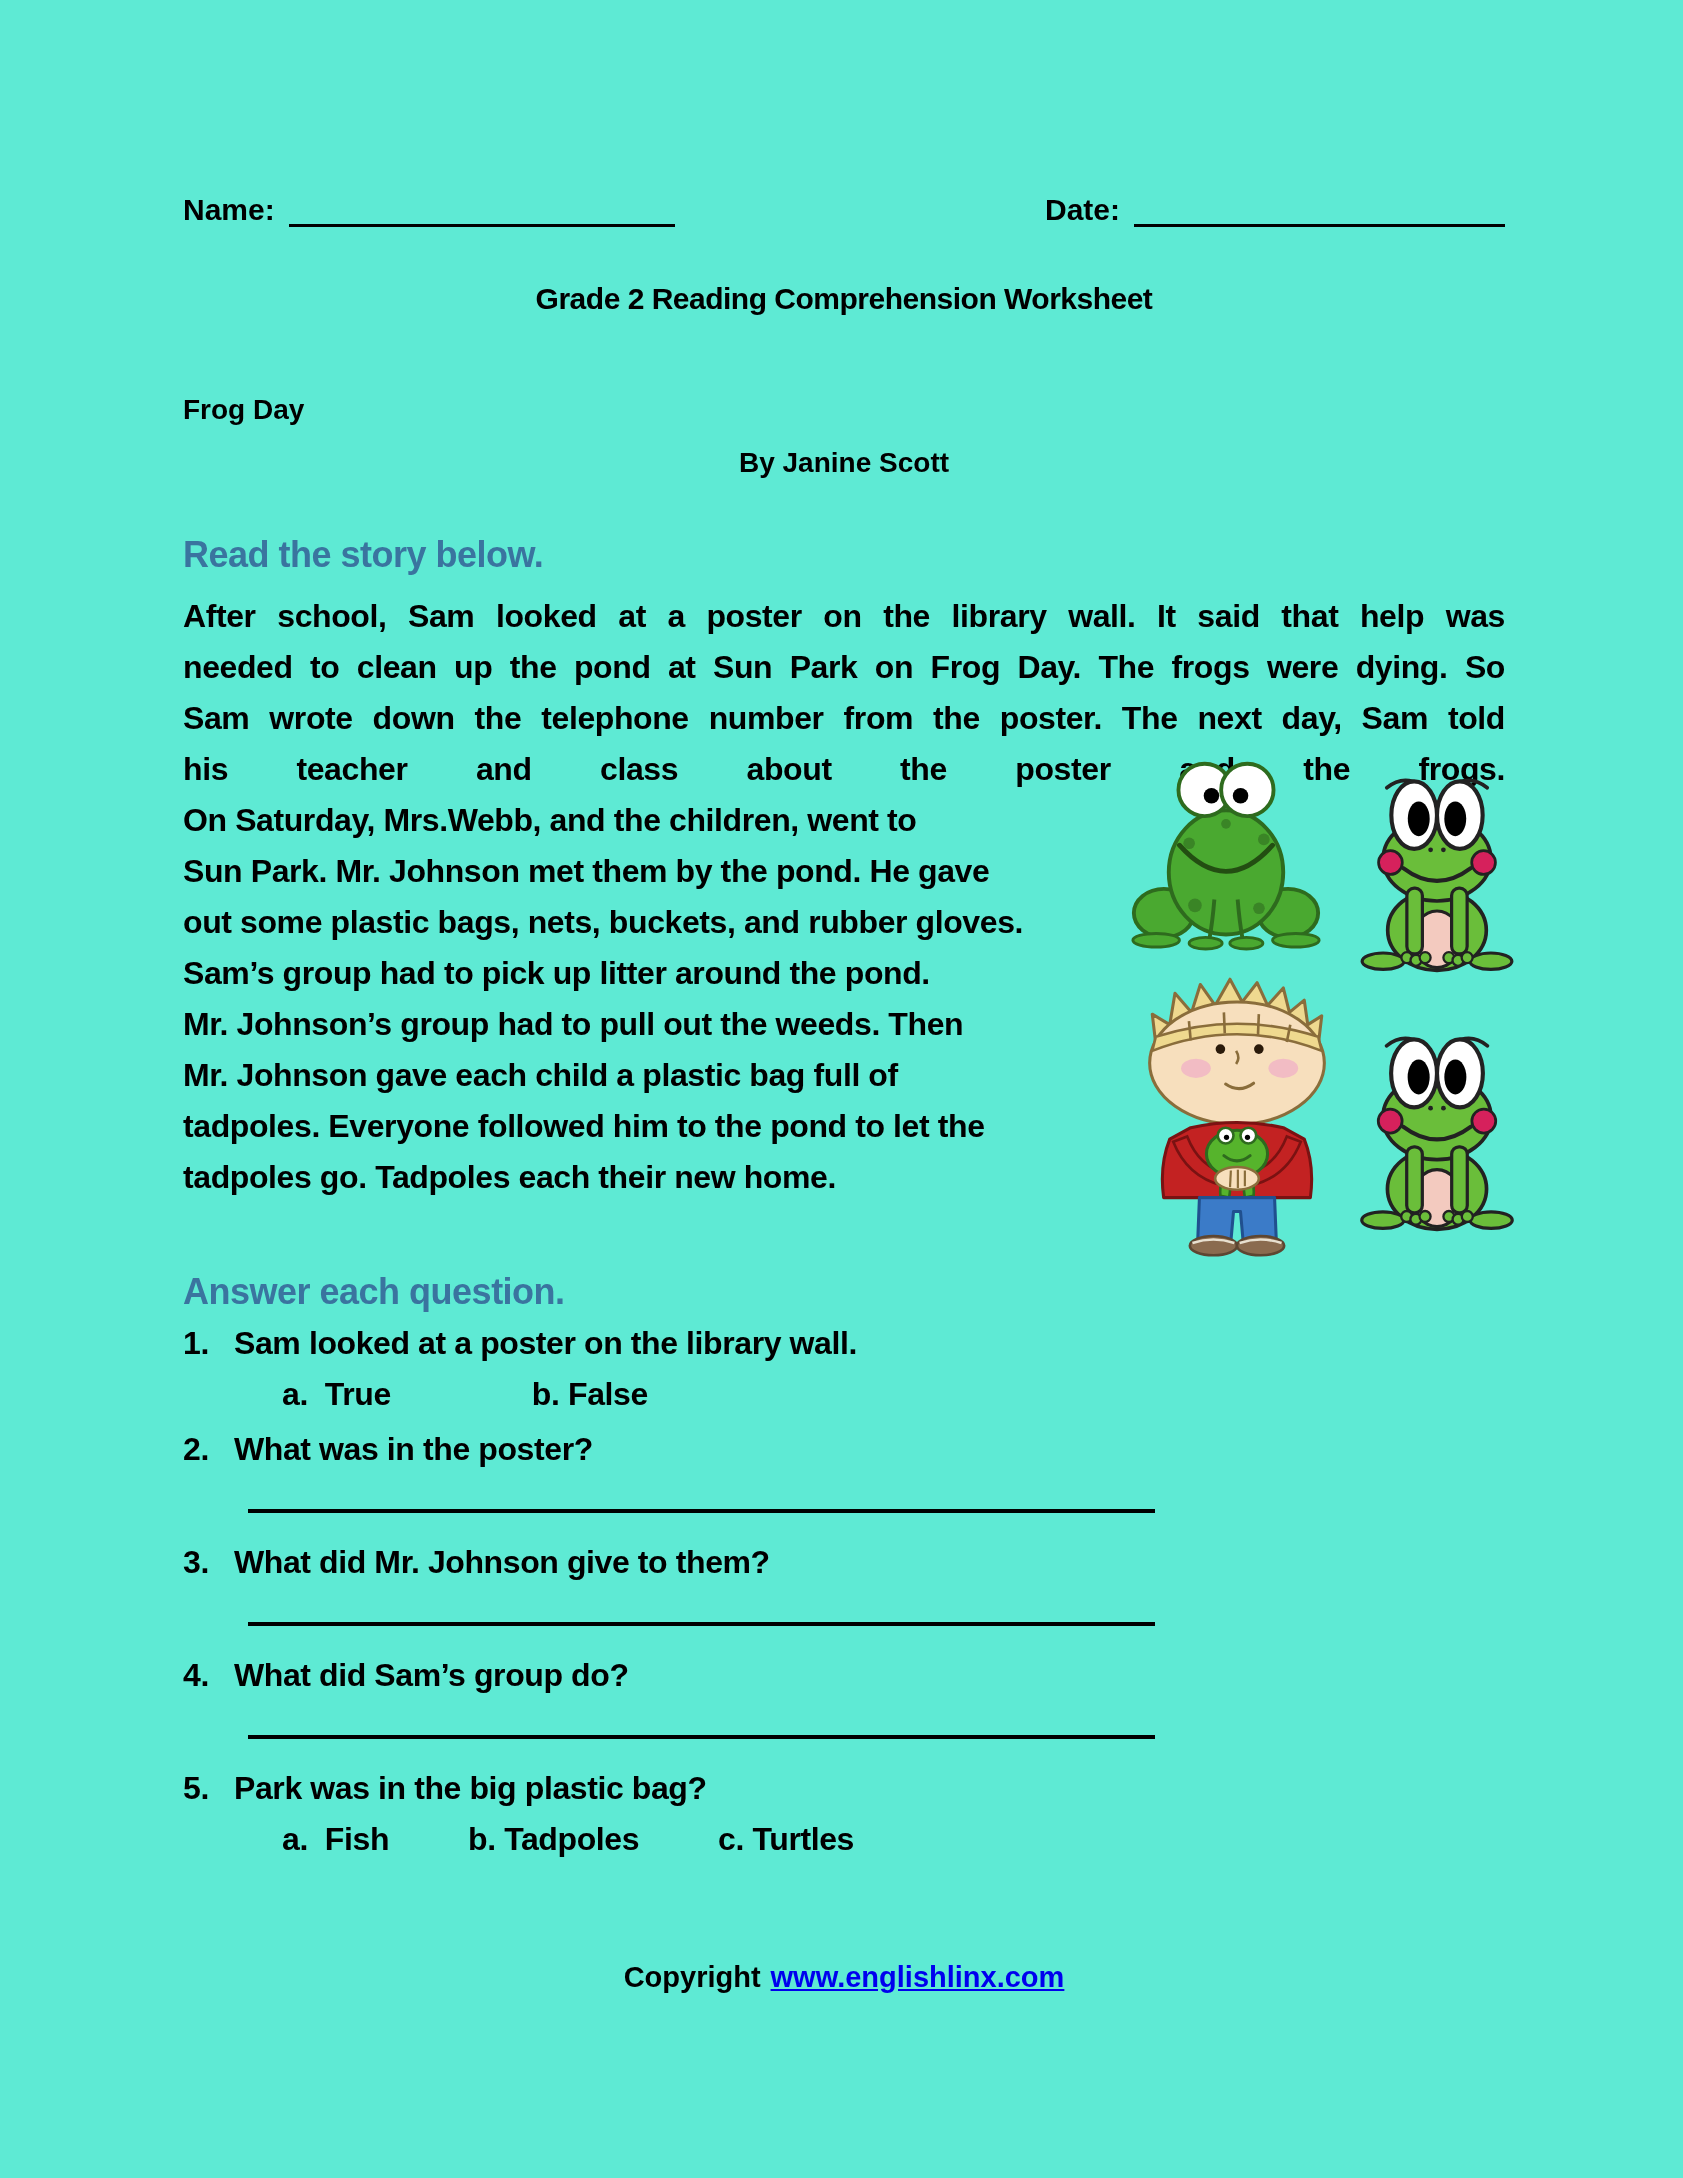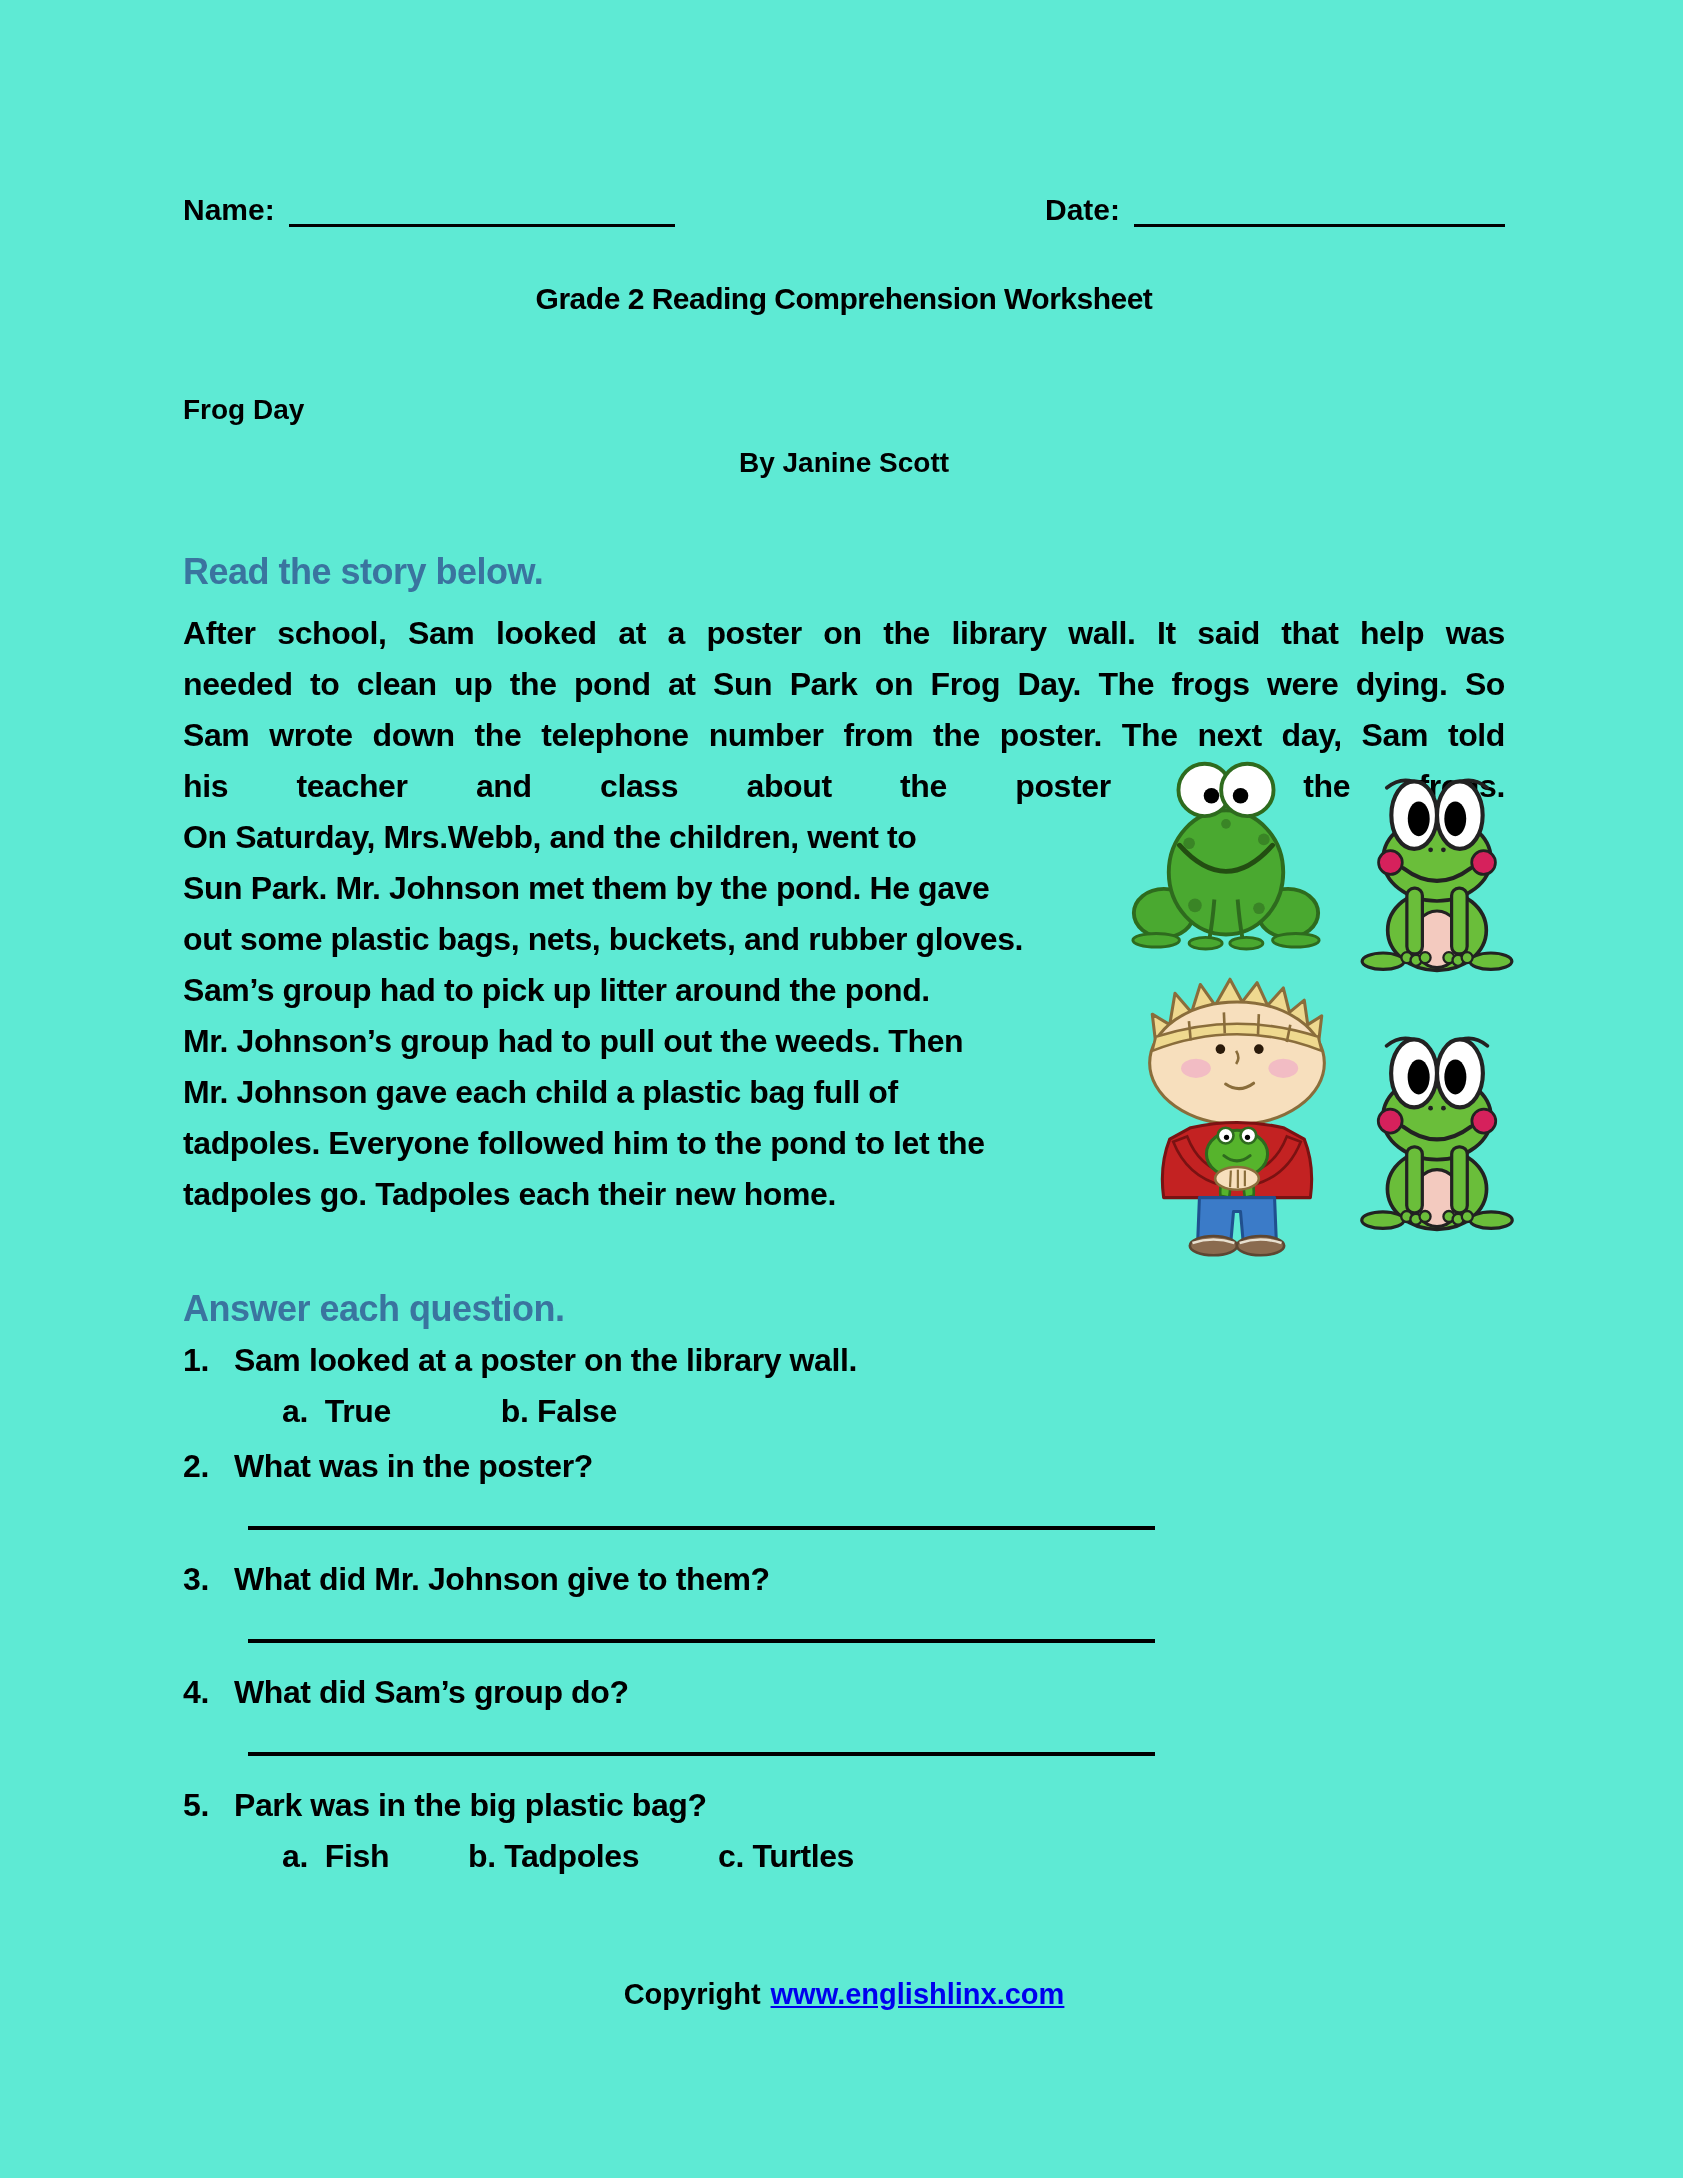--- a/index.html
+++ b/index.html
@@ -24,21 +24,21 @@
 
   .title { text-align:center; font-size:30px; line-height:48px; margin-top:48px; letter-spacing:-0.5px; }
   .subtitle { text-align:left; font-size:28px; line-height:46px; margin-top:64px; }
   .byline { text-align:center; font-size:28px; line-height:32px; margin-top:14px; }
 
   .section-heading {
     color:var(--heading-blue,#3a749f);
     font-size:36px; line-height:44px;
     letter-spacing:-0.5px;
   }
-  .read-heading { margin-top:71px; }
+  .read-heading { margin-top:54px; }
   .answer-heading { margin-top:67px; }
 
   .story-line { font-size:32px; line-height:51px; letter-spacing:-0.4px; }
   .p1 { margin-top:14px; }
   .jline { text-align:justify; text-align-last:justify; -moz-text-align-last:justify; }
   .jline-last { text-align:left; }
   .story-cols { margin-top:0; }
   .story-text { width:945px; }
   .story-text .story-line { white-space:nowrap; }
 
@@ -55,21 +55,21 @@
   .fig-frog-a svg { display:block; }
   .fig-frog-b { padding-top:14px; }
   .fig-boy { margin-top:-4px; }
   .fig-frog-c { padding-top:46px; }
 
   
   .question { display:flex; font-size:32px; line-height:51px; letter-spacing:-0.4px; margin-top:4px; }
   .q-num { width:51px; flex:none; }
   .options { display:flex; margin-left:99px; font-size:32px; line-height:51px; letter-spacing:-0.4px;gap:28px; }
   .options .opt { white-space:pre; }
-  .options-q1 .opt + .opt { margin-left:82px; }
+  .options-q1 .opt + .opt { margin-left:113px; }
   .options-q5 .opt + .opt { margin-left:51px; }
   .answer-line {
     margin:34px 0 24px 65px;
     width:907px; height:0;
     border-bottom:4px solid #000;
   }
 
   .footer { text-align:center; margin-top:94px; font-size:29px; line-height:36px; }
   .footer a { color:var(--link-blue,#0000ee); text-decoration:underline; cursor:pointer; }
   .footer .copyright-label { margin-right:10px; }

